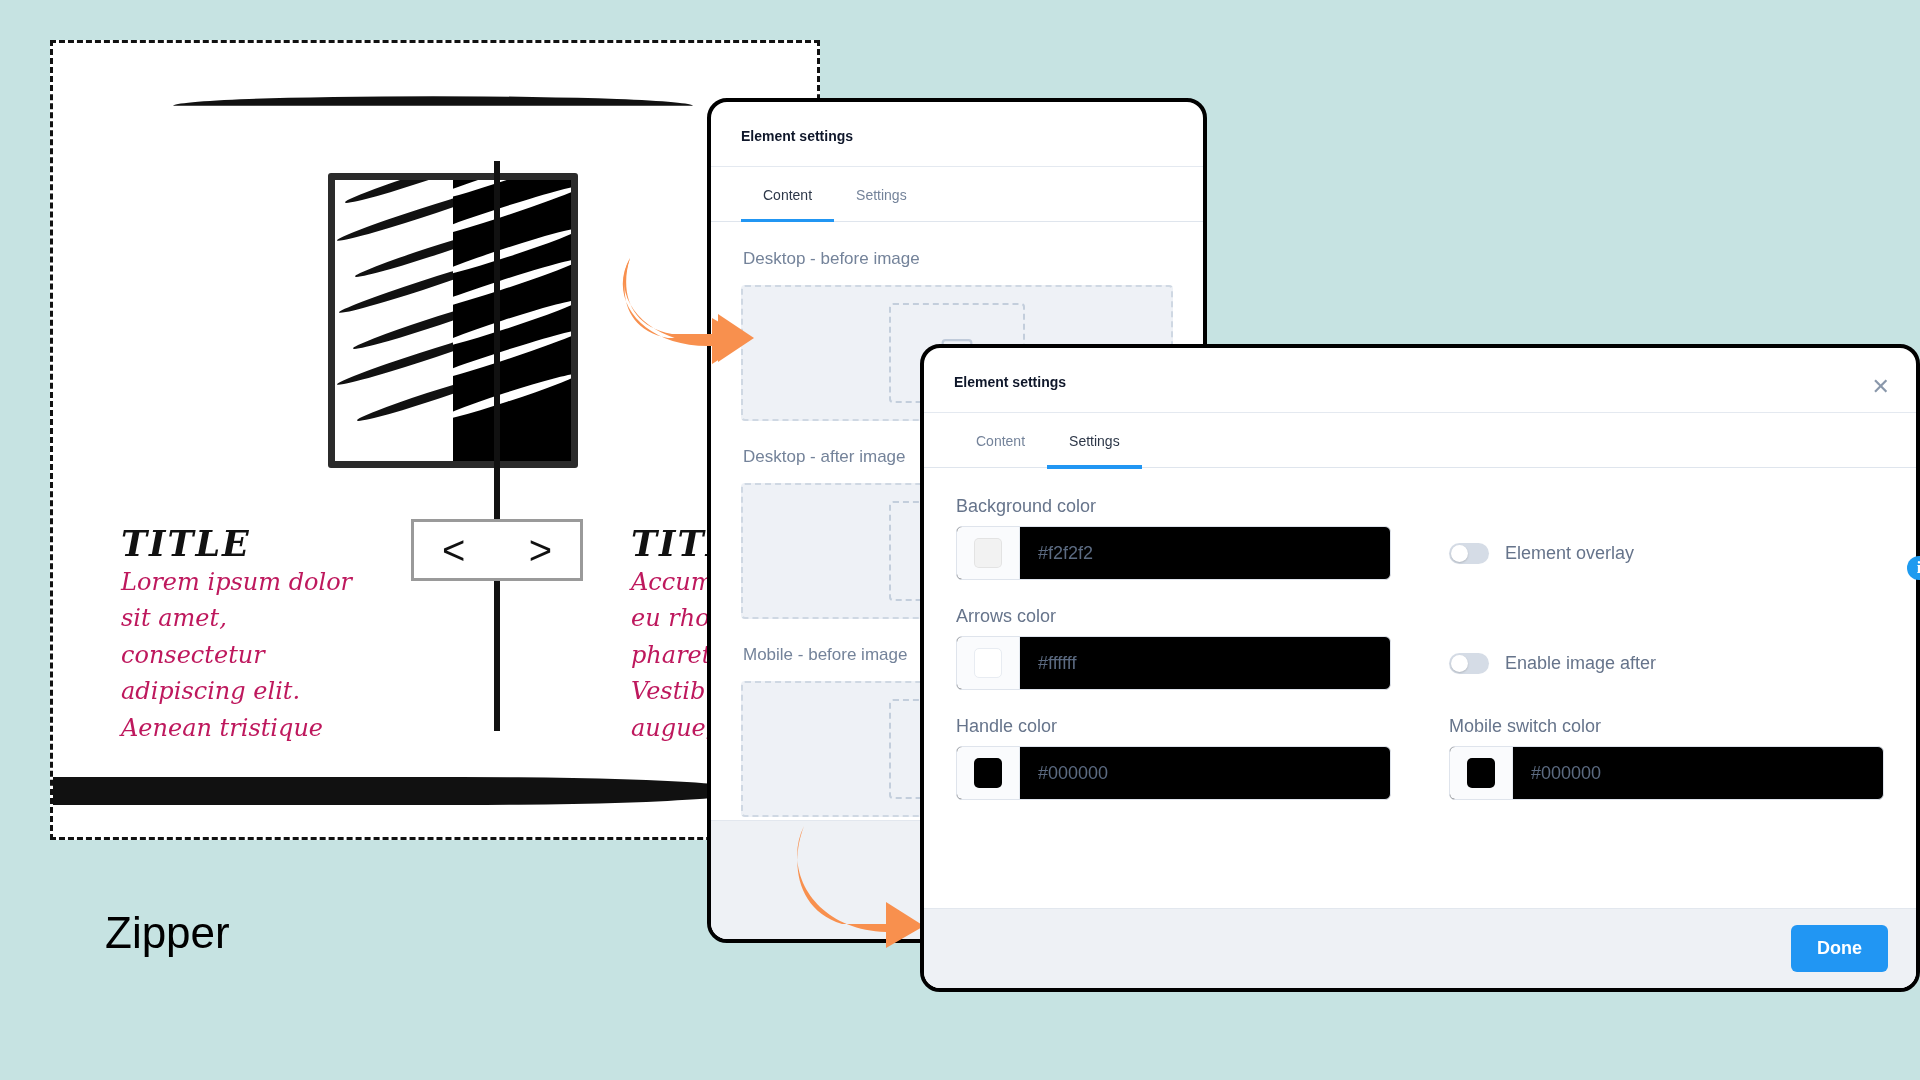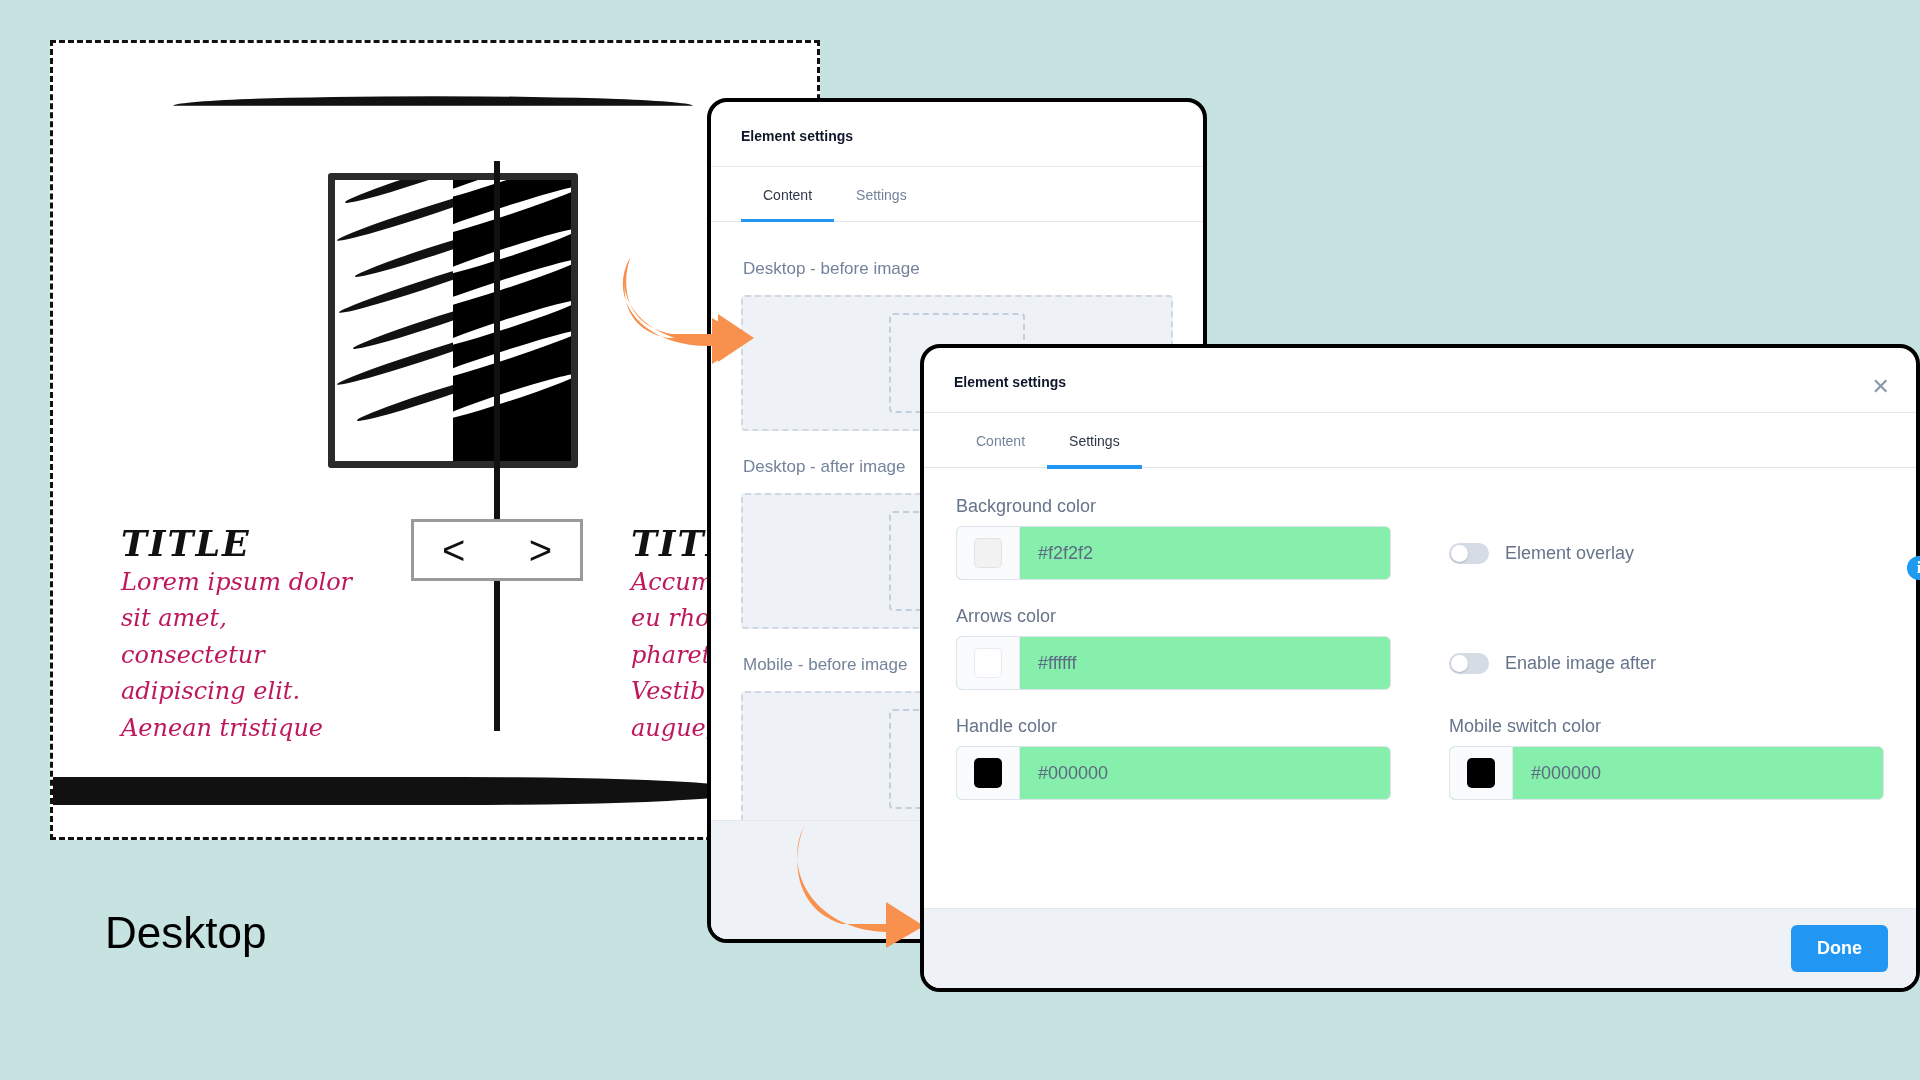--- a/index.html
+++ b/index.html
@@ -175,21 +175,21 @@
   
   #dialog-back {
     left: 707px; top: 98px;
     width: 500px; height: 845px;
     z-index: 5;
   }
   #dialog-back .dlg-body { background: #fff; padding-top: 22px; }
   #dialog-back .dlg-footer { background: #eef1f5; height: 86px; }
   .upload-label {
     font-size: 17px; color: #74839a;
-    margin: 15px 0 16px 2px;
+    margin: 5px 0 16px 2px;
   }
   .upload-zone {
     background: #eef1f6;
     border: 2px dashed #cfd8e3;
     border-radius: 4px;
     height: 132px;
     margin-bottom: 26px;
     display: flex; align-items: center; justify-content: center;
   }
   .upload-inner {
@@ -215,21 +215,21 @@
   .field-label {
     font-size: 18px; color: #66748b;
     margin-bottom: 9px;
   }
   .color-field {
     display: flex; align-items: stretch;
     border: 1px solid #dfe4ec;
     border-radius: 6px;
     height: 52px;
     overflow: hidden;
-    background: #86efac;
+    background: #000000;
   }
   .swatch-wrap {
     width: 62px;
     background: #fafbfd;
     border-right: 1px solid #e4e9f0;
     display: flex; align-items: center; justify-content: center;
     flex: 0 0 62px;
   }
   .swatch {
     width: 26px; height: 28px;
@@ -334,21 +334,21 @@
         <div class="hand-title">TITLE</div>
         <div class="hand-body">Accumsan
 eu rhoncus
 pharetra
 Vestibulum
 augue, sa</div>
       </div>
     </div>
   </div>
 
-  <div class="zipper-label">Desktop</div>
+  <div class="zipper-label">Zipper</div>
 
   <div class="dialog" id="dialog-back">
     <div class="dlg-header">
       <div class="dlg-title">Element settings</div>
     </div>
     <div class="dlg-tabs">
       <div class="dlg-tab active">Content</div>
       <div class="dlg-tab">Settings</div>
     </div>
     <div class="dlg-body">

